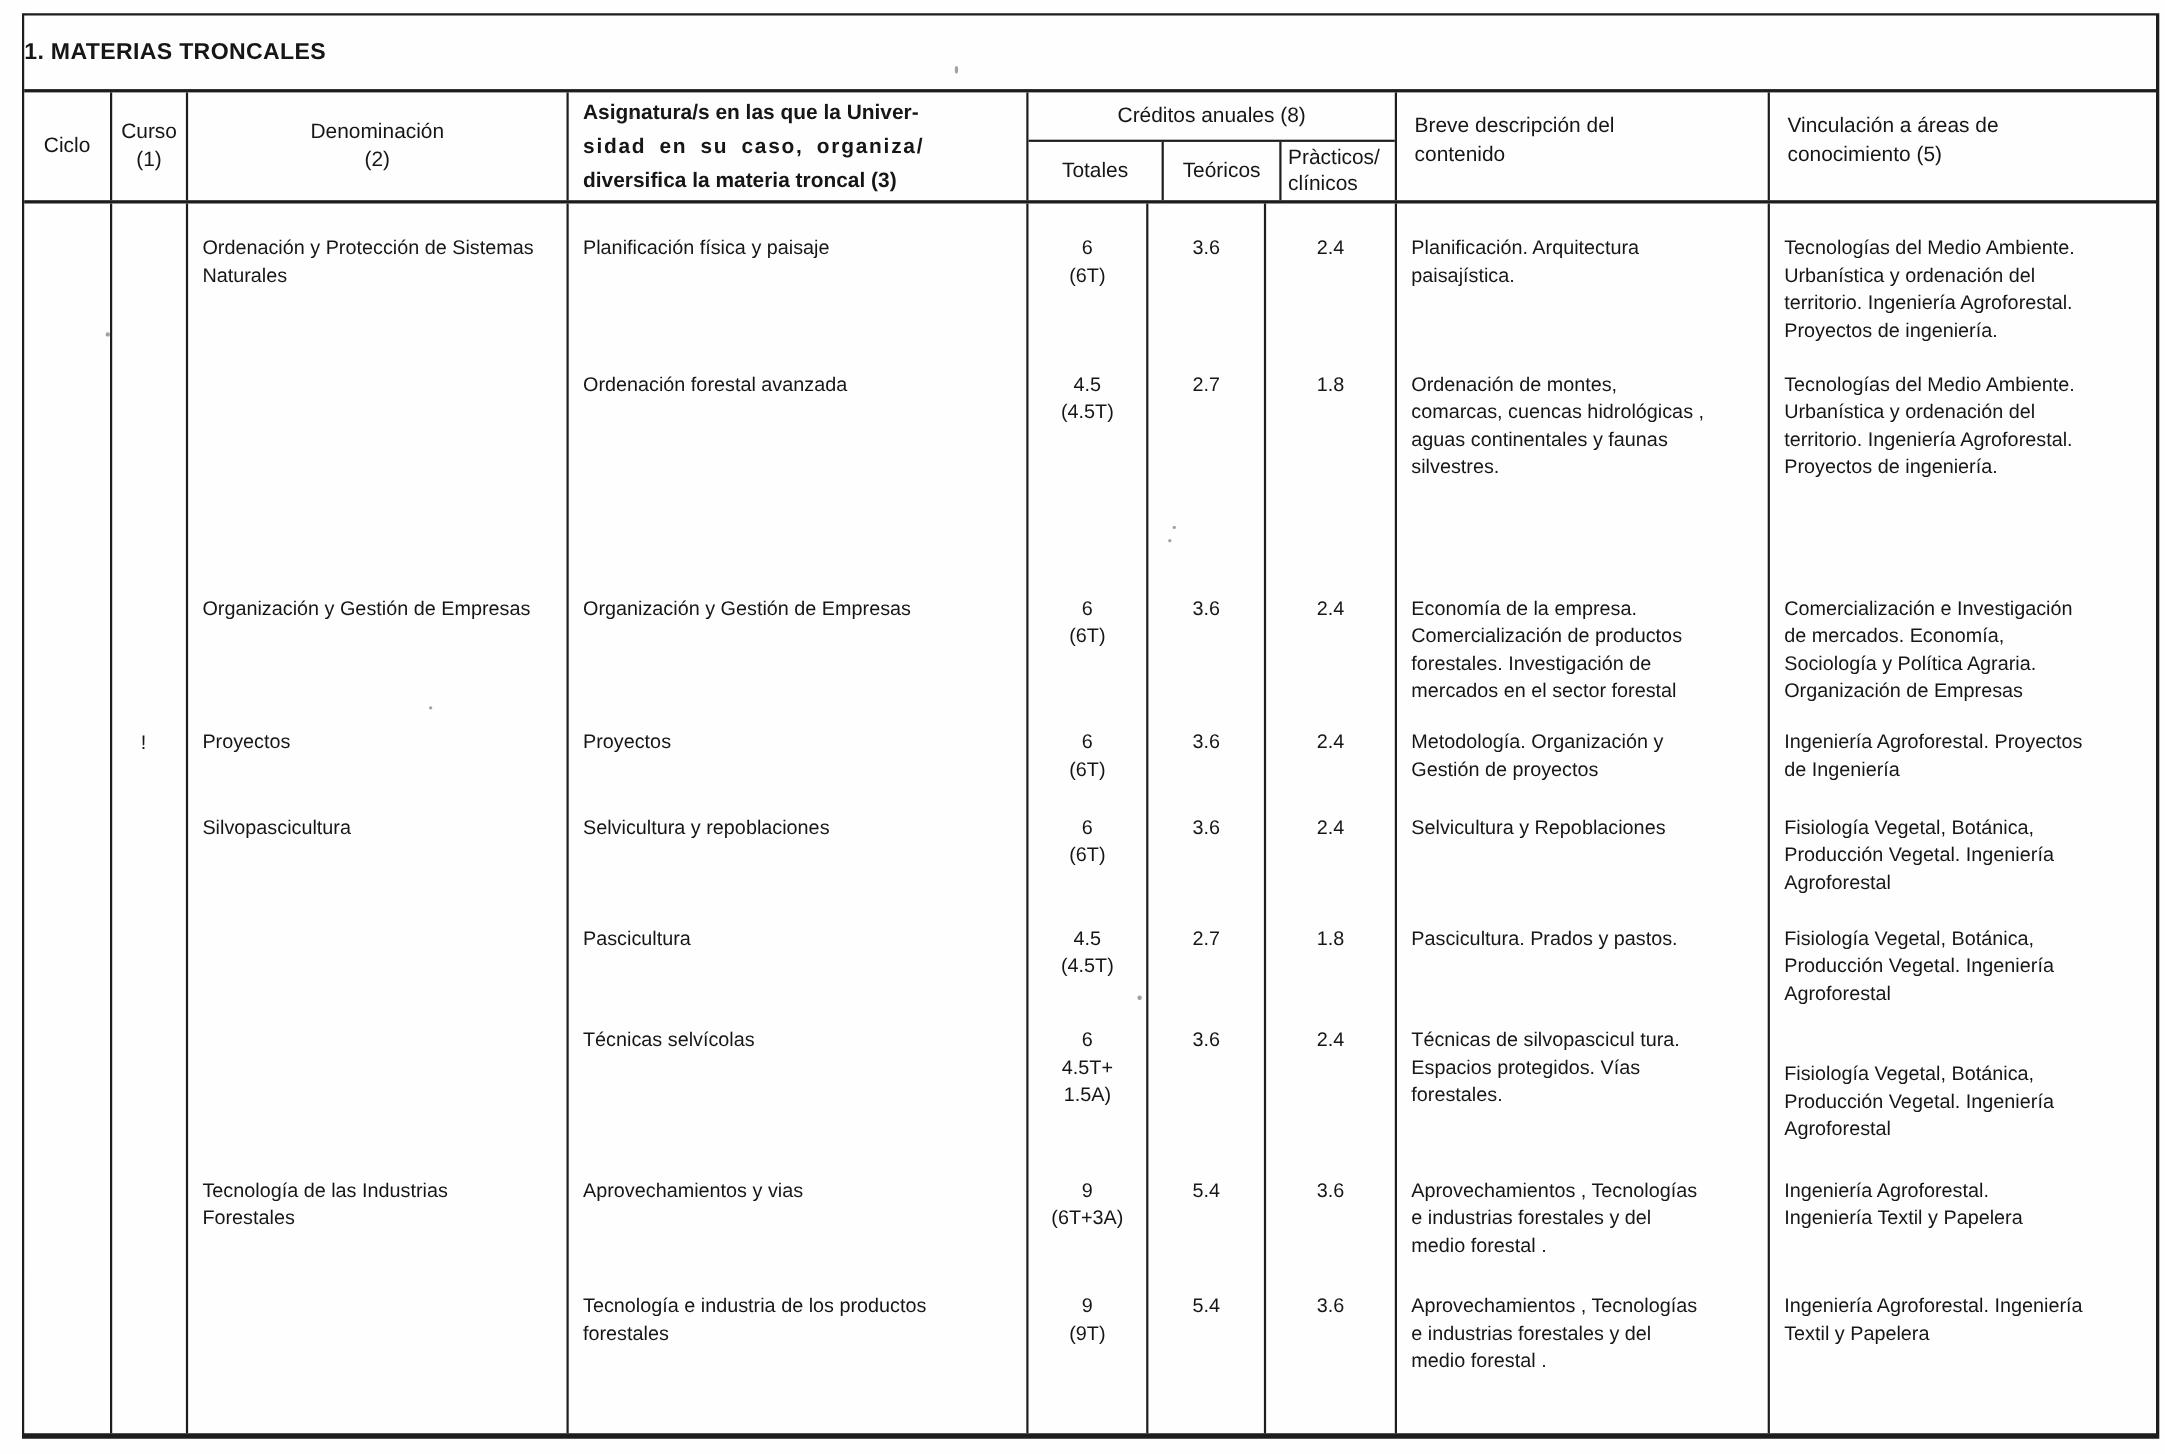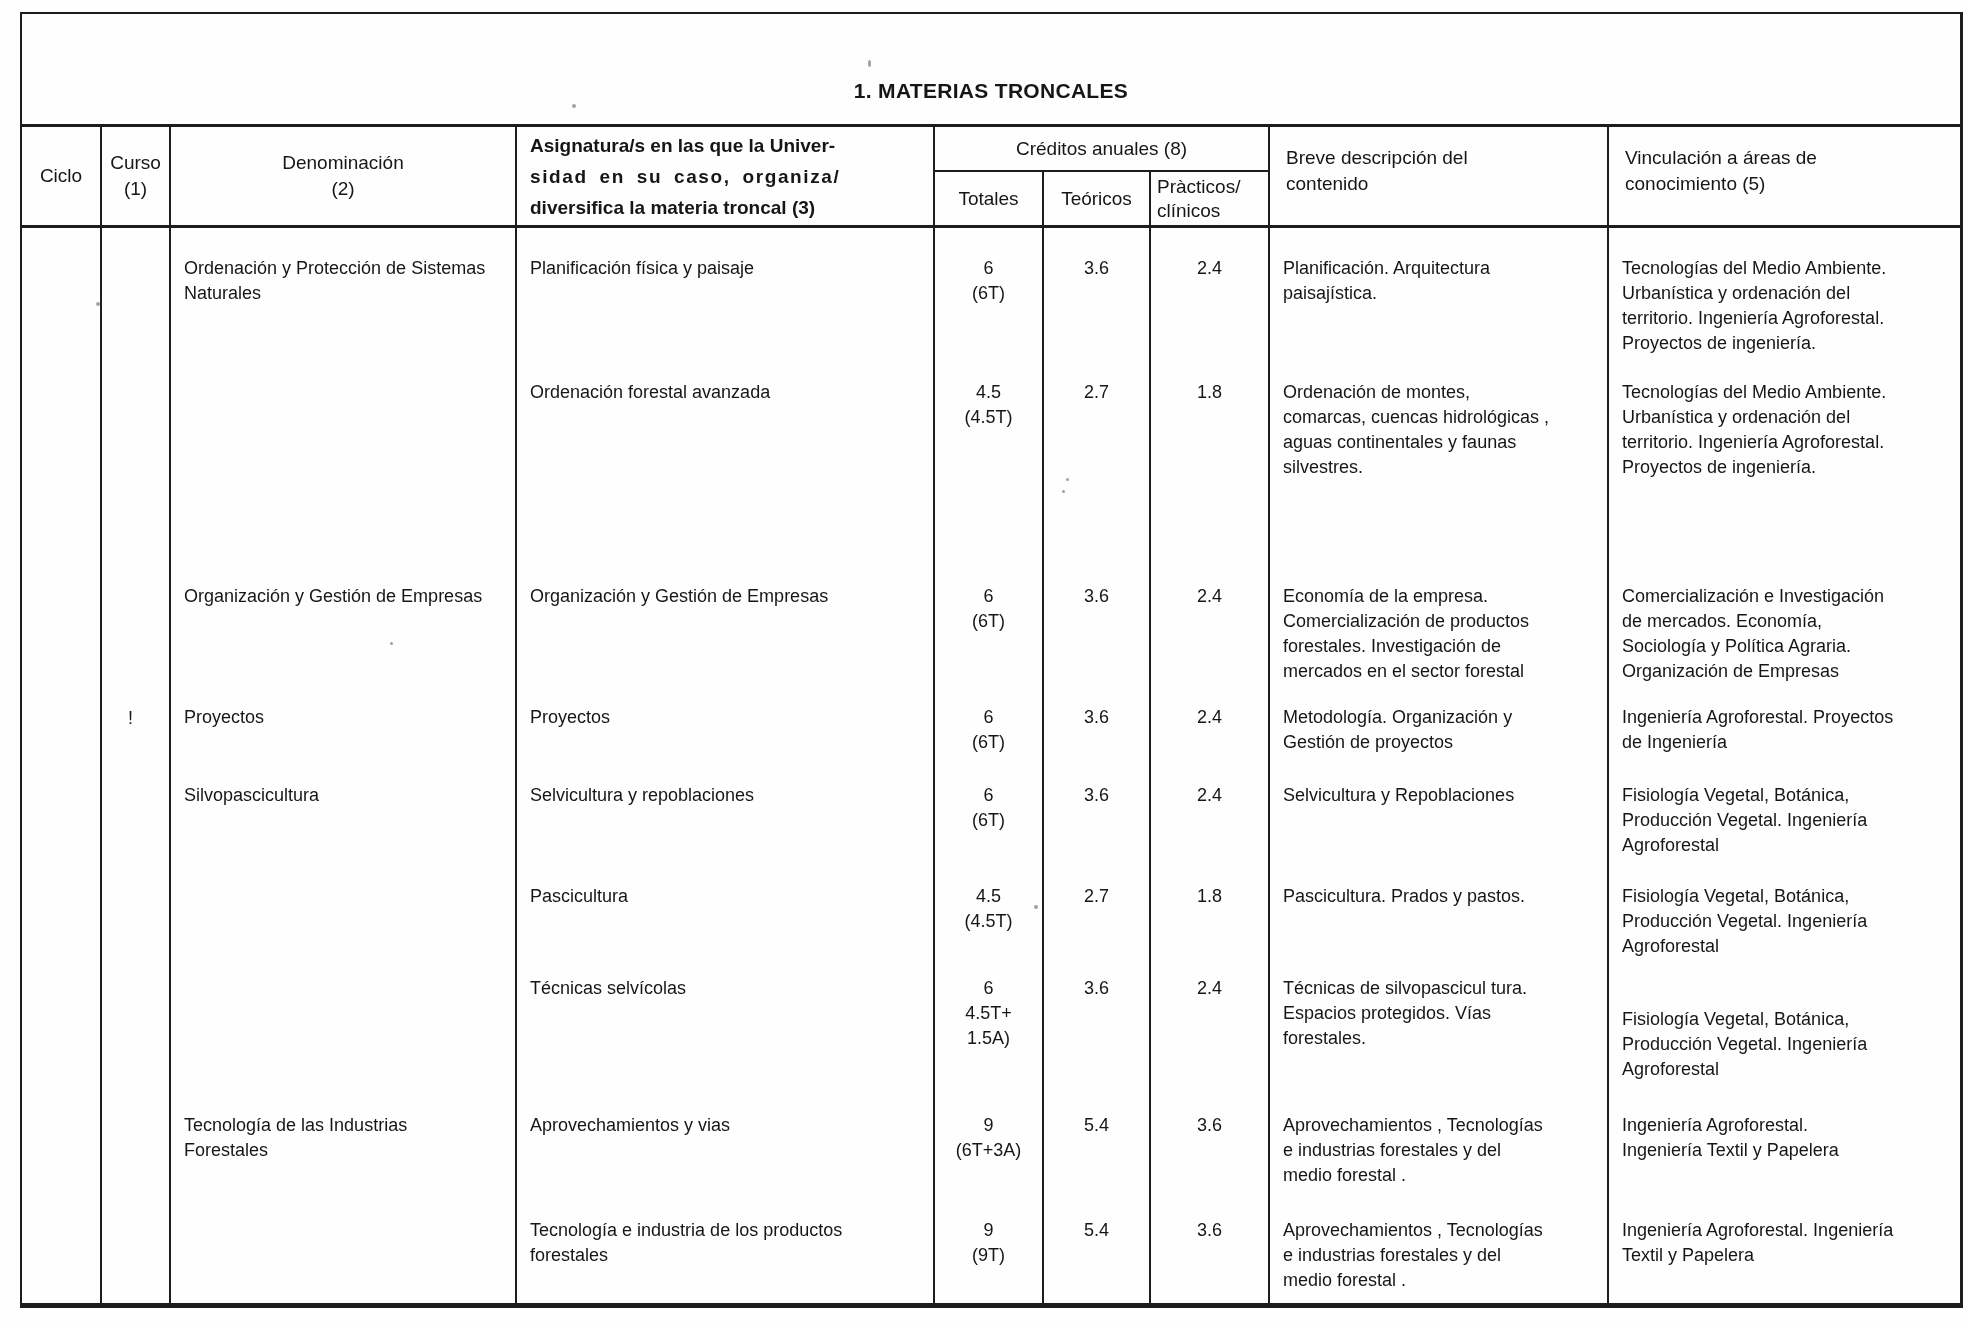--- a/index.html
+++ b/index.html
@@ -23,25 +23,23 @@
     border-right-width: 3px;
     display: flex;
     flex-direction: column;
     background: #fefefe;
   }
   .title-row {
     height: 70px;
     border-bottom: 3px solid #1d1d1d;
     display: flex;
     align-items: center;
-    justify-content: center;
     font-weight: bold;
     font-size: 21px;
     letter-spacing: 0.3px;
-    margin-top: 43px;
   }
   .header-row {
     height: 101px;
     border-bottom: 3px solid #1d1d1d;
     display: flex;
   }
   .hc {
     border-right: 2px solid #1d1d1d;
     font-size: 19px;
     line-height: 26px;
@@ -77,21 +75,21 @@
   .credits-top {
     height: 45px;
     border-bottom: 2px solid #1d1d1d;
     display: flex;
     align-items: center;
     justify-content: center;
     font-size: 19px;
   }
   .credits-sub { flex: 1; display: flex; }
   .credits-sub .hc { line-height: 24px; }
-  .sub-totales  { width: 109px; }
+  .sub-totales  { width: 123px; }
   .sub-teoricos { width: 107px; }
   .sub-practicos{ flex: 1; border-right: none !important; text-align: left; padding-left: 6px; justify-content: flex-start; }
   .hl {
     align-items: flex-start;
     justify-content: flex-start;
     text-align: left;
     padding: 18px 8px 0 16px;
   }
   .body-row { flex: 1; display: flex; }
   .bc {

